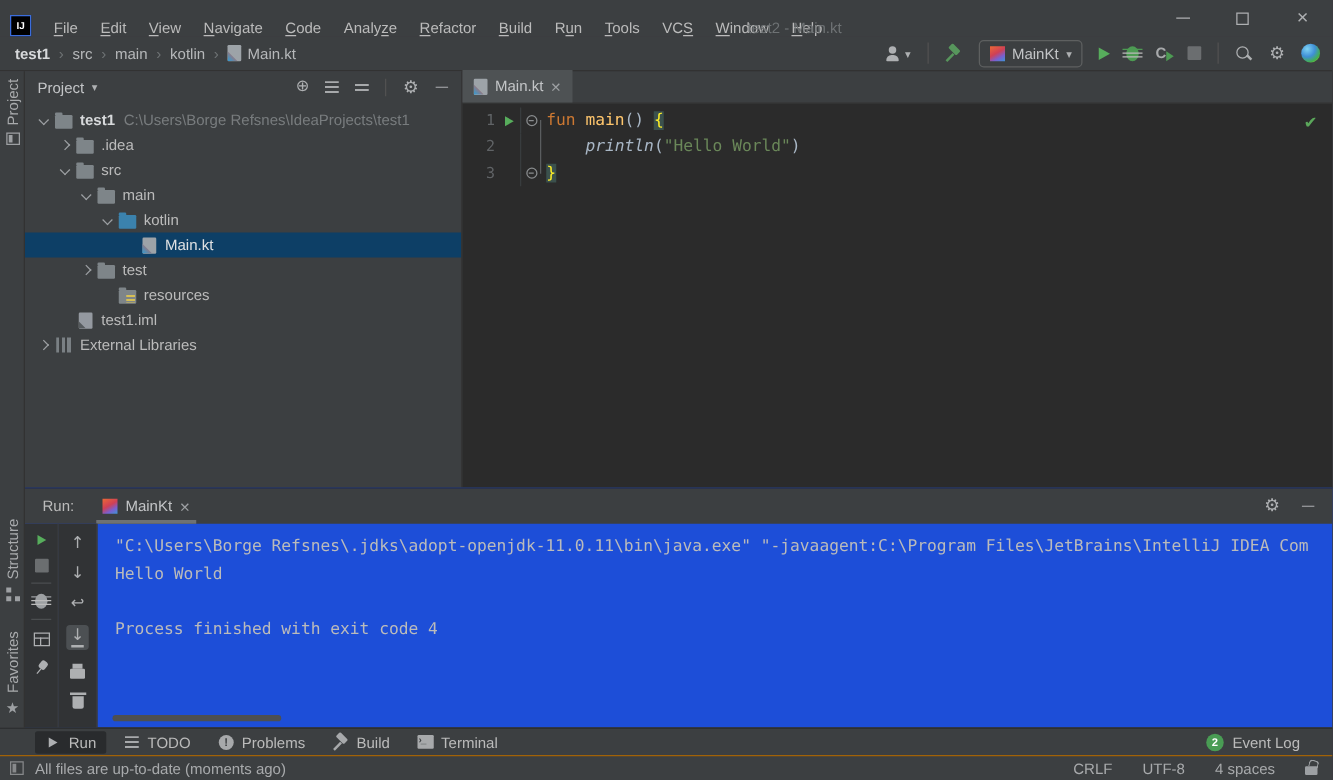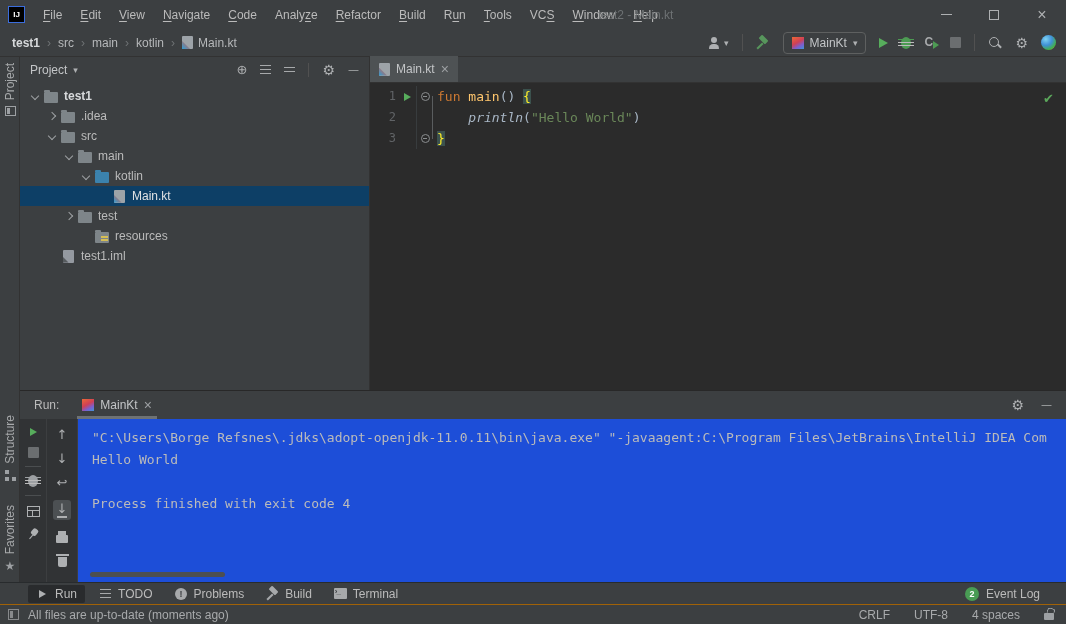--- a/index.html
+++ b/index.html
@@ -2,21 +2,21 @@
 <html><head>
 <meta charset="utf-8">
 <style>
   html,body{margin:0;padding:0;width:1066px;height:624px;overflow:hidden;
     background:#3c3f41;color:#bbbbbb;font-family:"Liberation Sans",sans-serif;font-size:12px;
     -webkit-font-smoothing:antialiased;}
   *{box-sizing:border-box;}
   .app{position:relative;width:1066px;height:624px;display:flex;flex-direction:column;background:#3c3f41;}
 
   
-  .titlebar{height:29px;flex:0 0 29px;display:flex;align-items:center;position:relative;background:#3c3f41;}
+  .titlebar{height:29px;flex:0 0 29px;display:flex;align-items:flex-end;position:relative;background:#3c3f41;}
   .logo{width:17px;height:17px;margin:0 9px 0 8px;background:#000;border:1px solid #3b6ddc;color:#fff;
     font-size:8px;font-weight:bold;display:flex;align-items:center;justify-content:center;letter-spacing:0;}
   .menu-item{padding:0 9px;color:#bbbbbb;cursor:default;}
   .menu-item u{text-underline-offset:2px;}
   .win-title{position:absolute;left:598px;color:#6e7274;}
   .win-controls{margin-left:auto;display:flex;}
   .win-btn{width:48px;height:29px;display:flex;align-items:center;justify-content:center;color:#aeb0b2;}
   .i-minimize{width:11px;height:1px;background:#aeb0b2;}
   .i-maximize{width:10px;height:10px;border:1px solid #aeb0b2;}
   .i-closewin{font-size:16px;line-height:10px;color:#aeb0b2;}
@@ -296,20 +296,21 @@
             </span>
           </div>
           <div class="tree" id="tree">
               <div class="trow">
                 <span style="flex: 0 0 auto; width: 8px;"></span>
                 <span class="chev down"></span>
                 <span class="ticon i-folder">
                   <span class="fold-shape"></span>
                 </span>
                 <span class="tlabel bold">test1</span>
+                <span class="thint">C:\Users\Borge Refsnes\IdeaProjects\test1</span>
               </div>
               <div class="trow">
                 <span style="flex: 0 0 auto; width: 25px;"></span>
                 <span class="chev right"></span>
                 <span class="ticon i-folder">
                   <span class="fold-shape"></span>
                 </span>
                 <span class="tlabel">.idea</span>
               </div>
               <div class="trow">
@@ -360,20 +361,28 @@
                 </span>
                 <span class="tlabel">resources</span>
               </div>
               <div class="trow">
                 <span style="flex: 0 0 auto; width: 25px;"></span>
                 <span class="chev none"></span>
                 <span class="ticon">
                   <span class="i-iml"></span>
                 </span>
                 <span class="tlabel">test1.iml</span>
+              </div>
+              <div class="trow">
+                <span style="flex: 0 0 auto; width: 8px;"></span>
+                <span class="chev right"></span>
+                <span class="ticon">
+                  <span class="i-libs"></span>
+                </span>
+                <span class="tlabel">External Libraries</span>
               </div>
             </div>
         </div>
 
         <div class="editor">
           <div class="tabbar">
             <div class="tab">
               <span class="kfile"></span>
               <span>Main.kt</span>
               <span class="tab-close">×</span>

